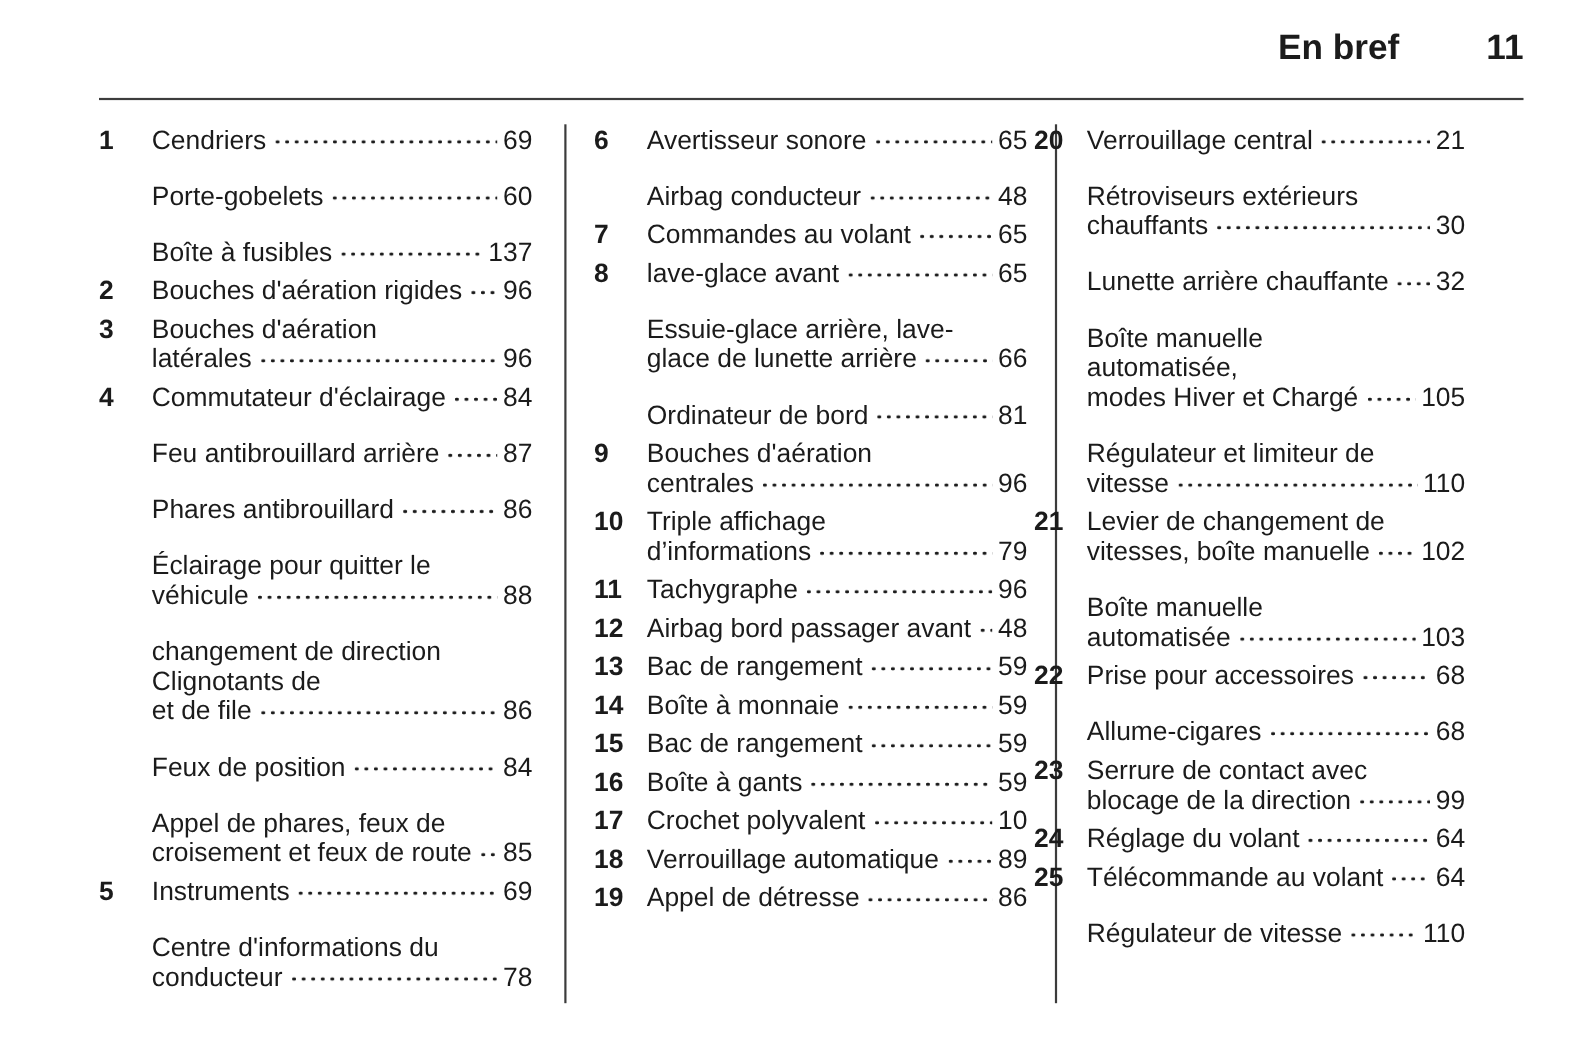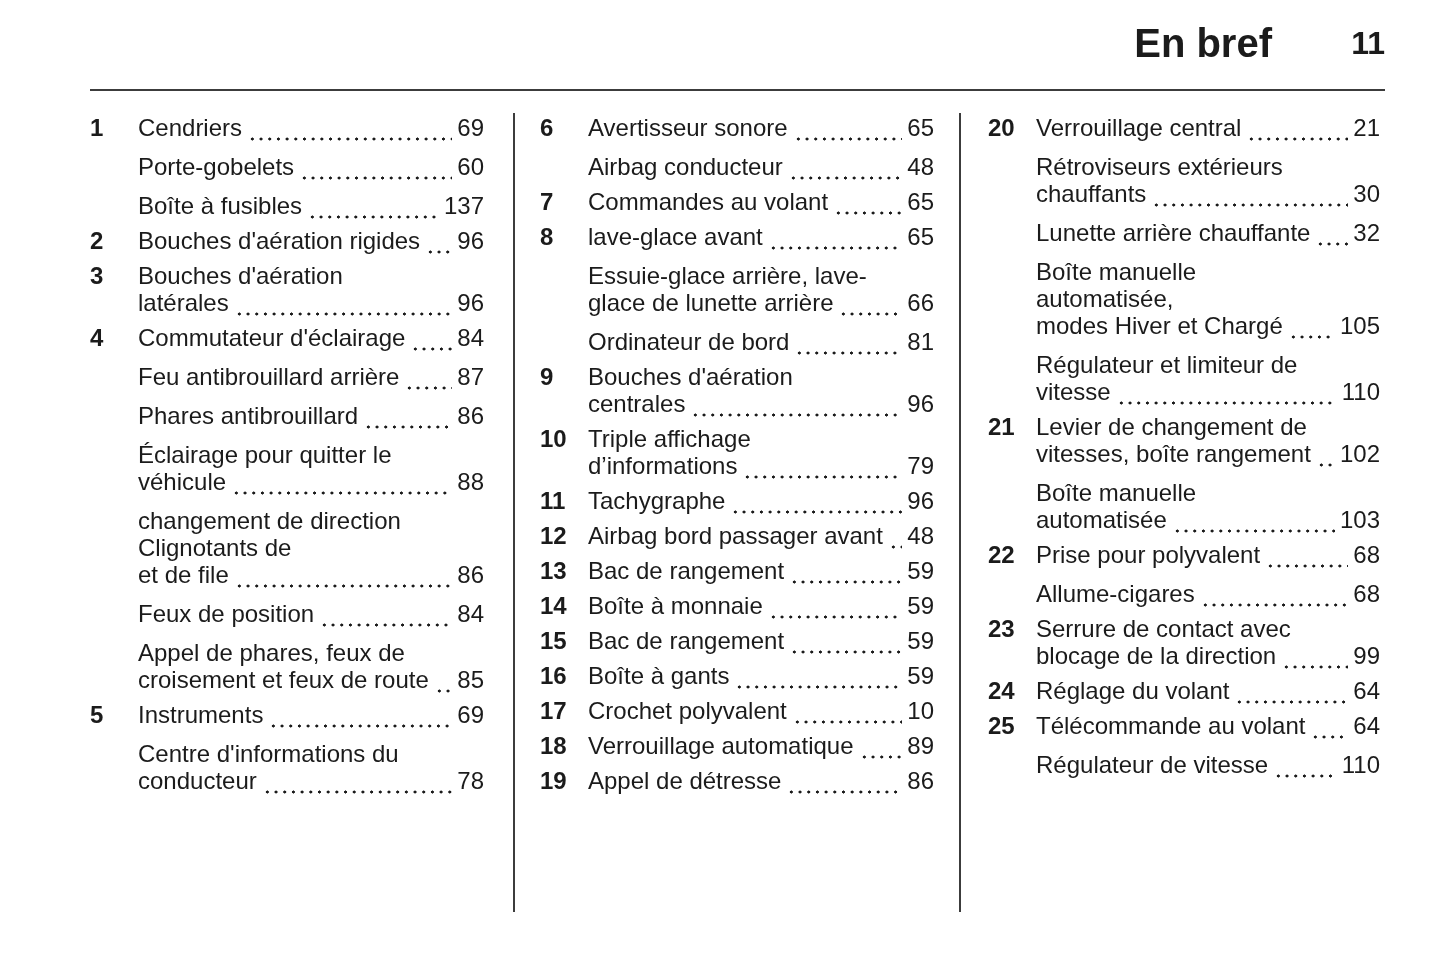--- a/index.html
+++ b/index.html
@@ -14,21 +14,21 @@
     background: #ffffff;
     font-family: "Liberation Sans", sans-serif;
     color: #1b1b1b;
     overflow: hidden;
   }
   
   .header-title {
     position: absolute;
     top: 26px;
     right: 173px;
-    font-size: 40px;
+    font-size: 32px;
     font-weight: bold;
     line-height: 34px;
     white-space: nowrap;
   }
   .header-pagenum {
     position: absolute;
     top: 26px;
     right: 60px;
     font-size: 32px;
     font-weight: bold;
@@ -54,34 +54,34 @@
   .divider-2 { left: 959px; }
   
   .col {
     position: absolute;
     top: 114px;
     font-size: 24px;
     line-height: 27px;
   }
   .col-0 { left: 90px;  width: 394px; }
   .col-1 { left: 540px; width: 394px; }
-  .col-2 { left: 988px; width: 392px; }
+  .col-2 { left: 940px; width: 392px; }
 
   .entry { display: flex; margin-top: 8px; }
-  .entry.sub { margin-top: 12px; }
+  .entry.sub { margin-top: 24px; }
   .col > .entry:first-child { margin-top: 0; }
 
   .num {
     flex: none;
     width: 48px;
     font-weight: bold;
   }
   .body { flex: 1 1 auto; min-width: 0; }
   .line { white-space: nowrap; }
-  .line.last { display: flex; align-items: flex-end; white-space: nowrap; }
+  .line.last { display: flex; align-items: center; white-space: nowrap; }
   .txt { flex: none; }
   .leader {
     flex: 1 1 auto;
     min-width: 12px;
     height: 8px;
     margin: 0 5px 0 6px;
     background-image: radial-gradient(circle, #1b1b1b 1.5px, transparent 1.9px);
     background-size: 8.7px 4.4px;
     background-repeat: repeat-x;
     background-position: left bottom;
@@ -477,42 +477,42 @@
             <span class="leader"></span>
             <span class="pg">110</span>
           </div>
         </div>
       </div>
       <div class="entry">
         <div class="num">21</div>
         <div class="body">
           <div class="line">Levier de changement de</div>
           <div class="line last">
-            <span class="txt">vitesses, boîte rangement</span>
+            <span class="txt">vitesses, boîte manuelle</span>
             <span class="leader"></span>
             <span class="pg">102</span>
           </div>
         </div>
       </div>
       <div class="entry sub">
         <div class="num"></div>
         <div class="body">
           <div class="line">Boîte manuelle</div>
           <div class="line last">
             <span class="txt">automatisée</span>
             <span class="leader"></span>
             <span class="pg">103</span>
           </div>
         </div>
       </div>
       <div class="entry">
         <div class="num">22</div>
         <div class="body">
           <div class="line last">
-            <span class="txt">Prise pour polyvalent</span>
+            <span class="txt">Prise pour accessoires</span>
             <span class="leader"></span>
             <span class="pg">68</span>
           </div>
         </div>
       </div>
       <div class="entry sub">
         <div class="num"></div>
         <div class="body">
           <div class="line last">
             <span class="txt">Allume-cigares</span>

